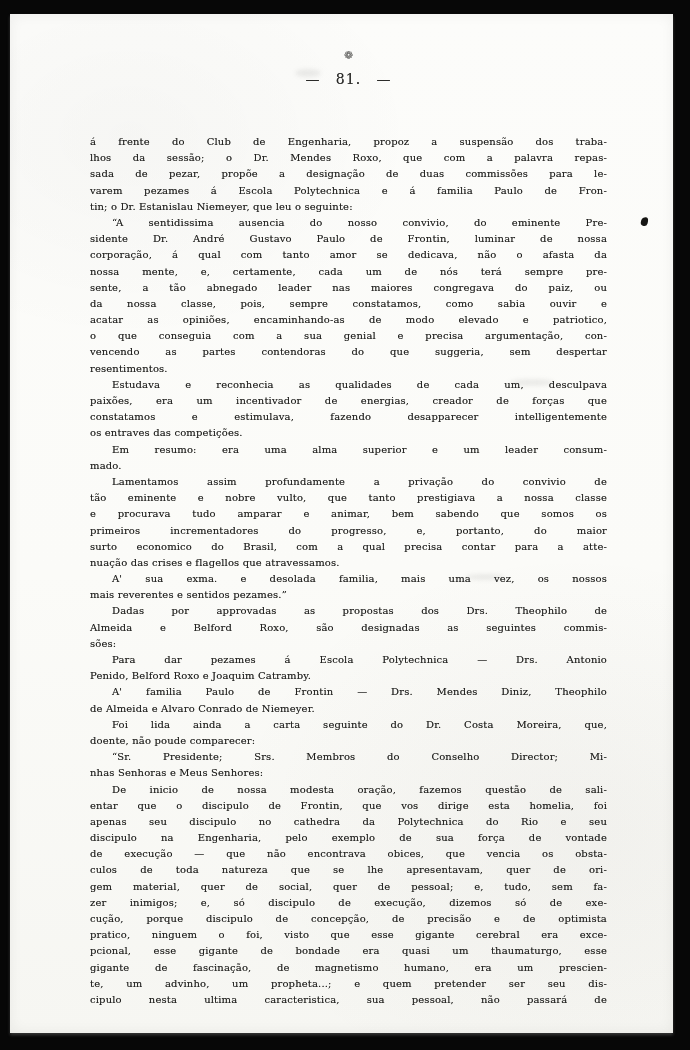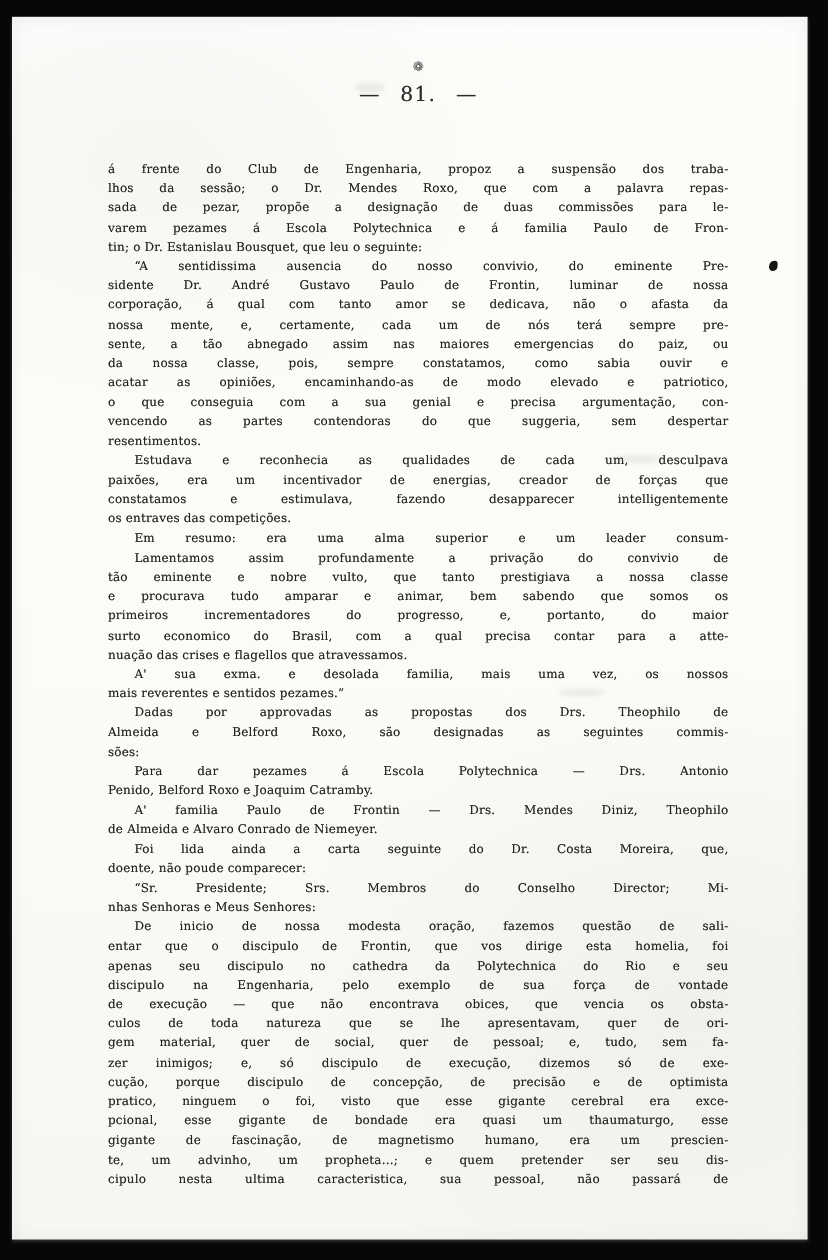--- a/index.html
+++ b/index.html
@@ -26,21 +26,21 @@
   .ornament {
     position: absolute; top: 36px; left: 80px; width: 517px;
     text-align: center;
     font-family: "DejaVu Sans", "Liberation Sans", sans-serif;
     font-size: 11px; line-height: 11px;
     color: #4a4a48;
   }
   .pagenum {
     position: absolute; top: 55px; left: 80px; width: 517px;
     text-align: center;
-    font-size: 17px; line-height: 20px;
+    font-size: 14px; line-height: 20px;
     letter-spacing: 1px; word-spacing: 10px;
     color: #2a2a28;
     text-shadow: 0 0 0.5px rgba(40,40,40,0.55);
   }
   .textblock {
     position: absolute;
     left: 80px; top: 120px; width: 517px;
     font-size: 10px; line-height: 16.2px;
     letter-spacing: 0.15px;
     color: #222220;
@@ -77,36 +77,37 @@
 
 <div class="film">
   <div class="page">
     <div class="ornament">❁</div>
     <div class="pagenum">— 81. —</div>
     <div class="textblock">
         <div class="line">á frente do Club de Engenharia, propoz a suspensão dos traba-</div>
         <div class="line">lhos da sessão; o Dr. Mendes Roxo, que com a palavra repas-</div>
         <div class="line">sada de pezar, propõe a designação de duas commissões para le-</div>
         <div class="line">varem pezames á Escola Polytechnica e á familia Paulo de Fron-</div>
-        <div class="line end">tin; o Dr. Estanislau Bousquet, que leu o seguinte:</div>
+        <div class="line end">tin; o Dr. Estanislau Niemeyer, que leu o seguinte:</div>
         <div class="line ind">“A sentidissima ausencia do nosso convivio, do eminente Pre-</div>
         <div class="line">sidente Dr. André Gustavo Paulo de Frontin, luminar de nossa</div>
         <div class="line">corporação, á qual com tanto amor se dedicava, não o afasta da</div>
         <div class="line">nossa mente, e, certamente, cada um de nós terá sempre pre-</div>
-        <div class="line">sente, a tão abnegado assim nas maiores emergencias do paiz, ou</div>
+        <div class="line">sente, a tão abnegado leader nas maiores congregava do paiz, ou</div>
         <div class="line">da nossa classe, pois, sempre constatamos, como sabia ouvir e</div>
         <div class="line">acatar as opiniões, encaminhando-as de modo elevado e patriotico,</div>
         <div class="line">o que conseguia com a sua genial e precisa argumentação, con-</div>
         <div class="line">vencendo as partes contendoras do que suggeria, sem despertar</div>
         <div class="line end">resentimentos.</div>
         <div class="line ind">Estudava e reconhecia as qualidades de cada um, desculpava</div>
         <div class="line">paixões, era um incentivador de energias, creador de forças que</div>
         <div class="line">constatamos e estimulava, fazendo desapparecer intelligentemente</div>
         <div class="line end">os entraves das competições.</div>
         <div class="line ind">Em resumo: era uma alma superior e um leader consum-</div>
+        <div class="line end">mado.</div>
         <div class="line ind">Lamentamos assim profundamente a privação do convivio de</div>
         <div class="line">tão eminente e nobre vulto, que tanto prestigiava a nossa classe</div>
         <div class="line">e procurava tudo amparar e animar, bem sabendo que somos os</div>
         <div class="line">primeiros incrementadores do progresso, e, portanto, do maior</div>
         <div class="line">surto economico do Brasil, com a qual precisa contar para a atte-</div>
         <div class="line end">nuação das crises e flagellos que atravessamos.</div>
         <div class="line ind">A' sua exma. e desolada familia, mais uma vez, os nossos</div>
         <div class="line end">mais reverentes e sentidos pezames.”</div>
         <div class="line ind">Dadas por approvadas as propostas dos Drs. Theophilo de</div>
         <div class="line">Almeida e Belford Roxo, são designadas as seguintes commis-</div>

